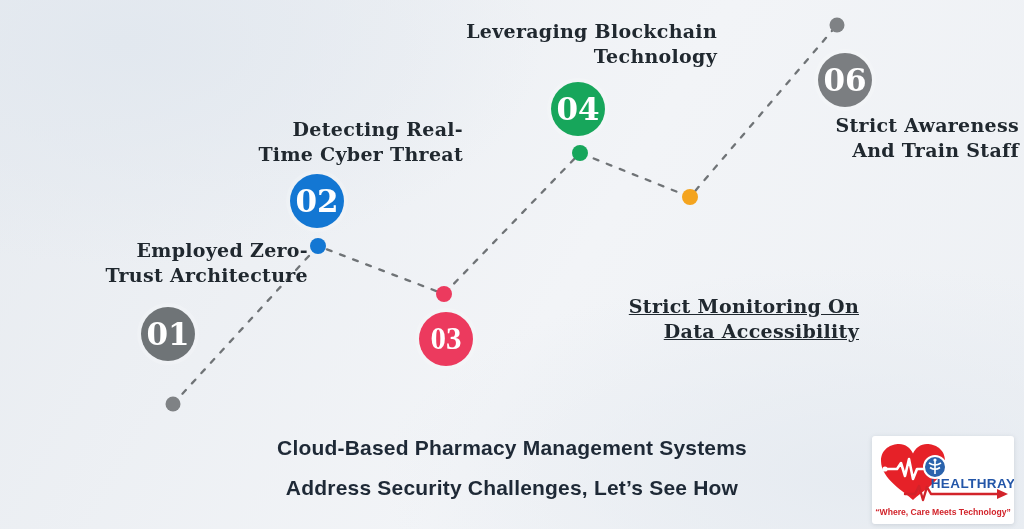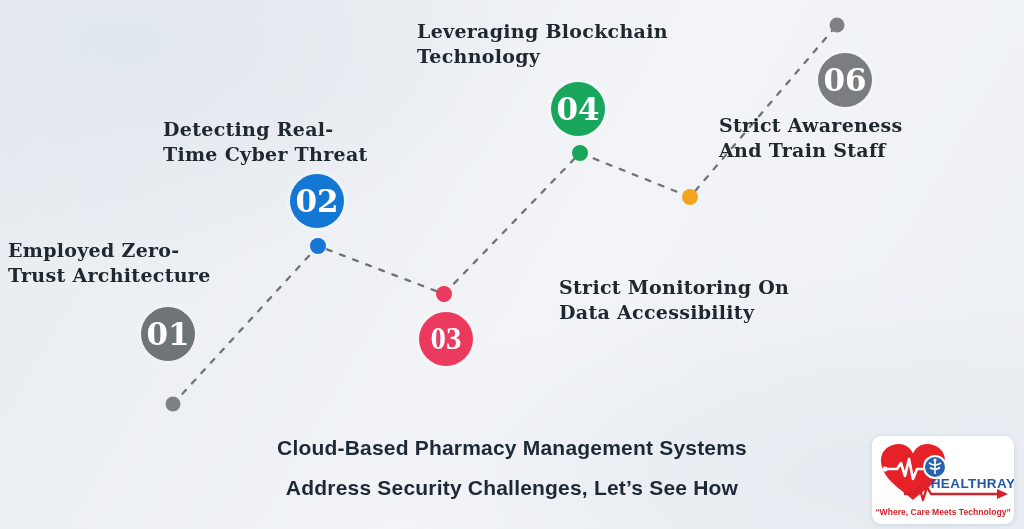--- a/index.html
+++ b/index.html
@@ -22,21 +22,21 @@
     width:54px;height:54px;border-radius:50%;
     display:flex;align-items:center;justify-content:center;
     color:#ffffff;
     font-family:"DejaVu Serif", serif;
     font-weight:700;font-size:31px;
     box-shadow:0 0 0 4px rgba(255,255,255,0.18);
   }
   .step-label{
     position:absolute;
     width:300px;
-    text-align:left;
+    text-align:right;
     font-family:"DejaVu Serif", serif;
     font-weight:700;
     font-size:19px;
     line-height:25px;
     color:#20282f;
     letter-spacing:0.3px;
   }
   .title-block{
     position:absolute;
     left:0;top:428px;width:1024px;
@@ -46,21 +46,21 @@
     font-size:21px;
     line-height:40px;
     color:#1e2936;
     letter-spacing:0.2px;
   }
   .logo-card{
     position:absolute;
     left:872px;top:436px;
     width:142px;height:88px;
     background:#ffffff;
-    border-radius:9px;
+    border-radius:3px;
     box-shadow:0 1px 4px rgba(120,130,145,0.25);
   }
 </style>
 </head>
 <body>
 
 <div class="stage">
 
   <svg class="path-svg" width="1024" height="529" viewBox="0 0 1024 529">
     <polyline points="173,404 318,246 444,294 580,153 690,197 837,25" fill="none" stroke-width="2.3" stroke-linecap="round" stroke-dasharray="5 9" stroke="#6f7376"></polyline>
@@ -85,21 +85,21 @@
   </div>
 
   <div class="step-circle" style="left: 419px; top: 312px; background: rgb(236, 58, 94); font-family: Liberation Serif, serif;">03</div>
 
   <div class="step-circle" style="left: 551px; top: 82px; background: rgb(23, 166, 91);">04</div>
   <div class="step-label" style="left:417px;top:19px;">
     <span>Leveraging Blockchain</span><br>
     <span>Technology</span>
   </div>
 
-  <div class="step-label" style="left:559px;top:275px;">
+  <div class="step-label" style="left:559px;top:294px;text-decoration:underline;">
     <span>Strict Monitoring On</span><br>
     <span>Data Accessibility</span>
   </div>
 
   <div class="step-circle" style="left: 818px; top: 53px; background: rgb(123, 126, 129);">06</div>
   <div class="step-label" style="left:719px;top:113px;">
     <span>Strict Awareness</span><br>
     <span>And Train Staff</span>
   </div>
 

